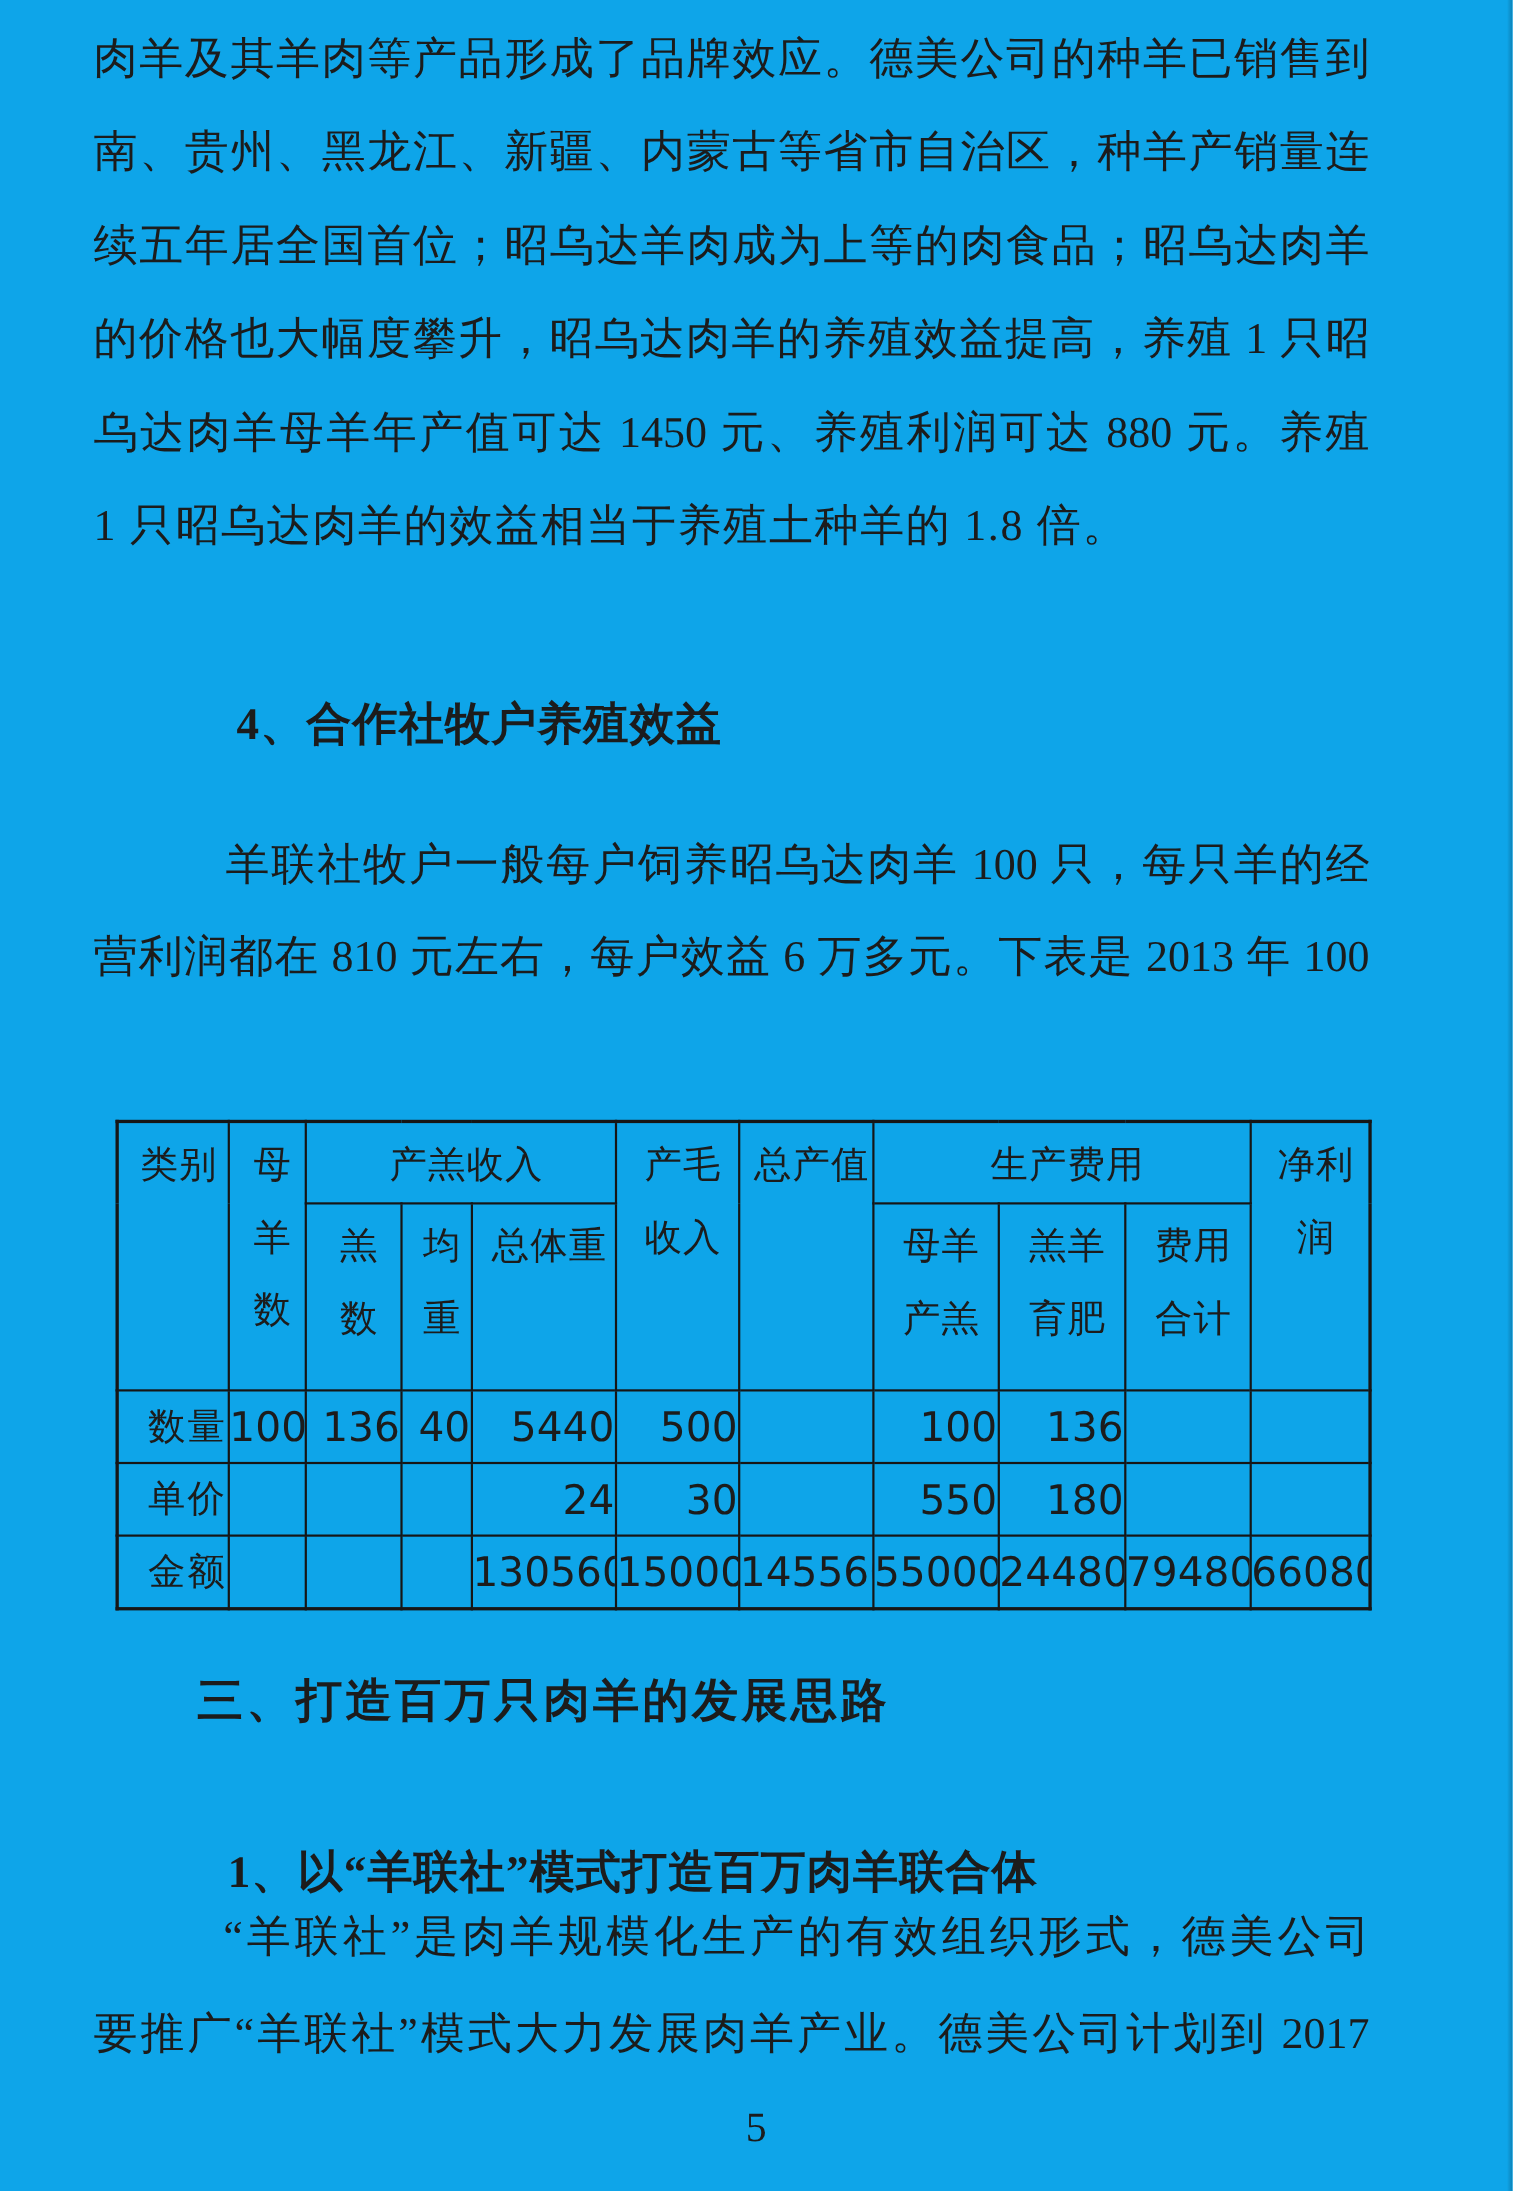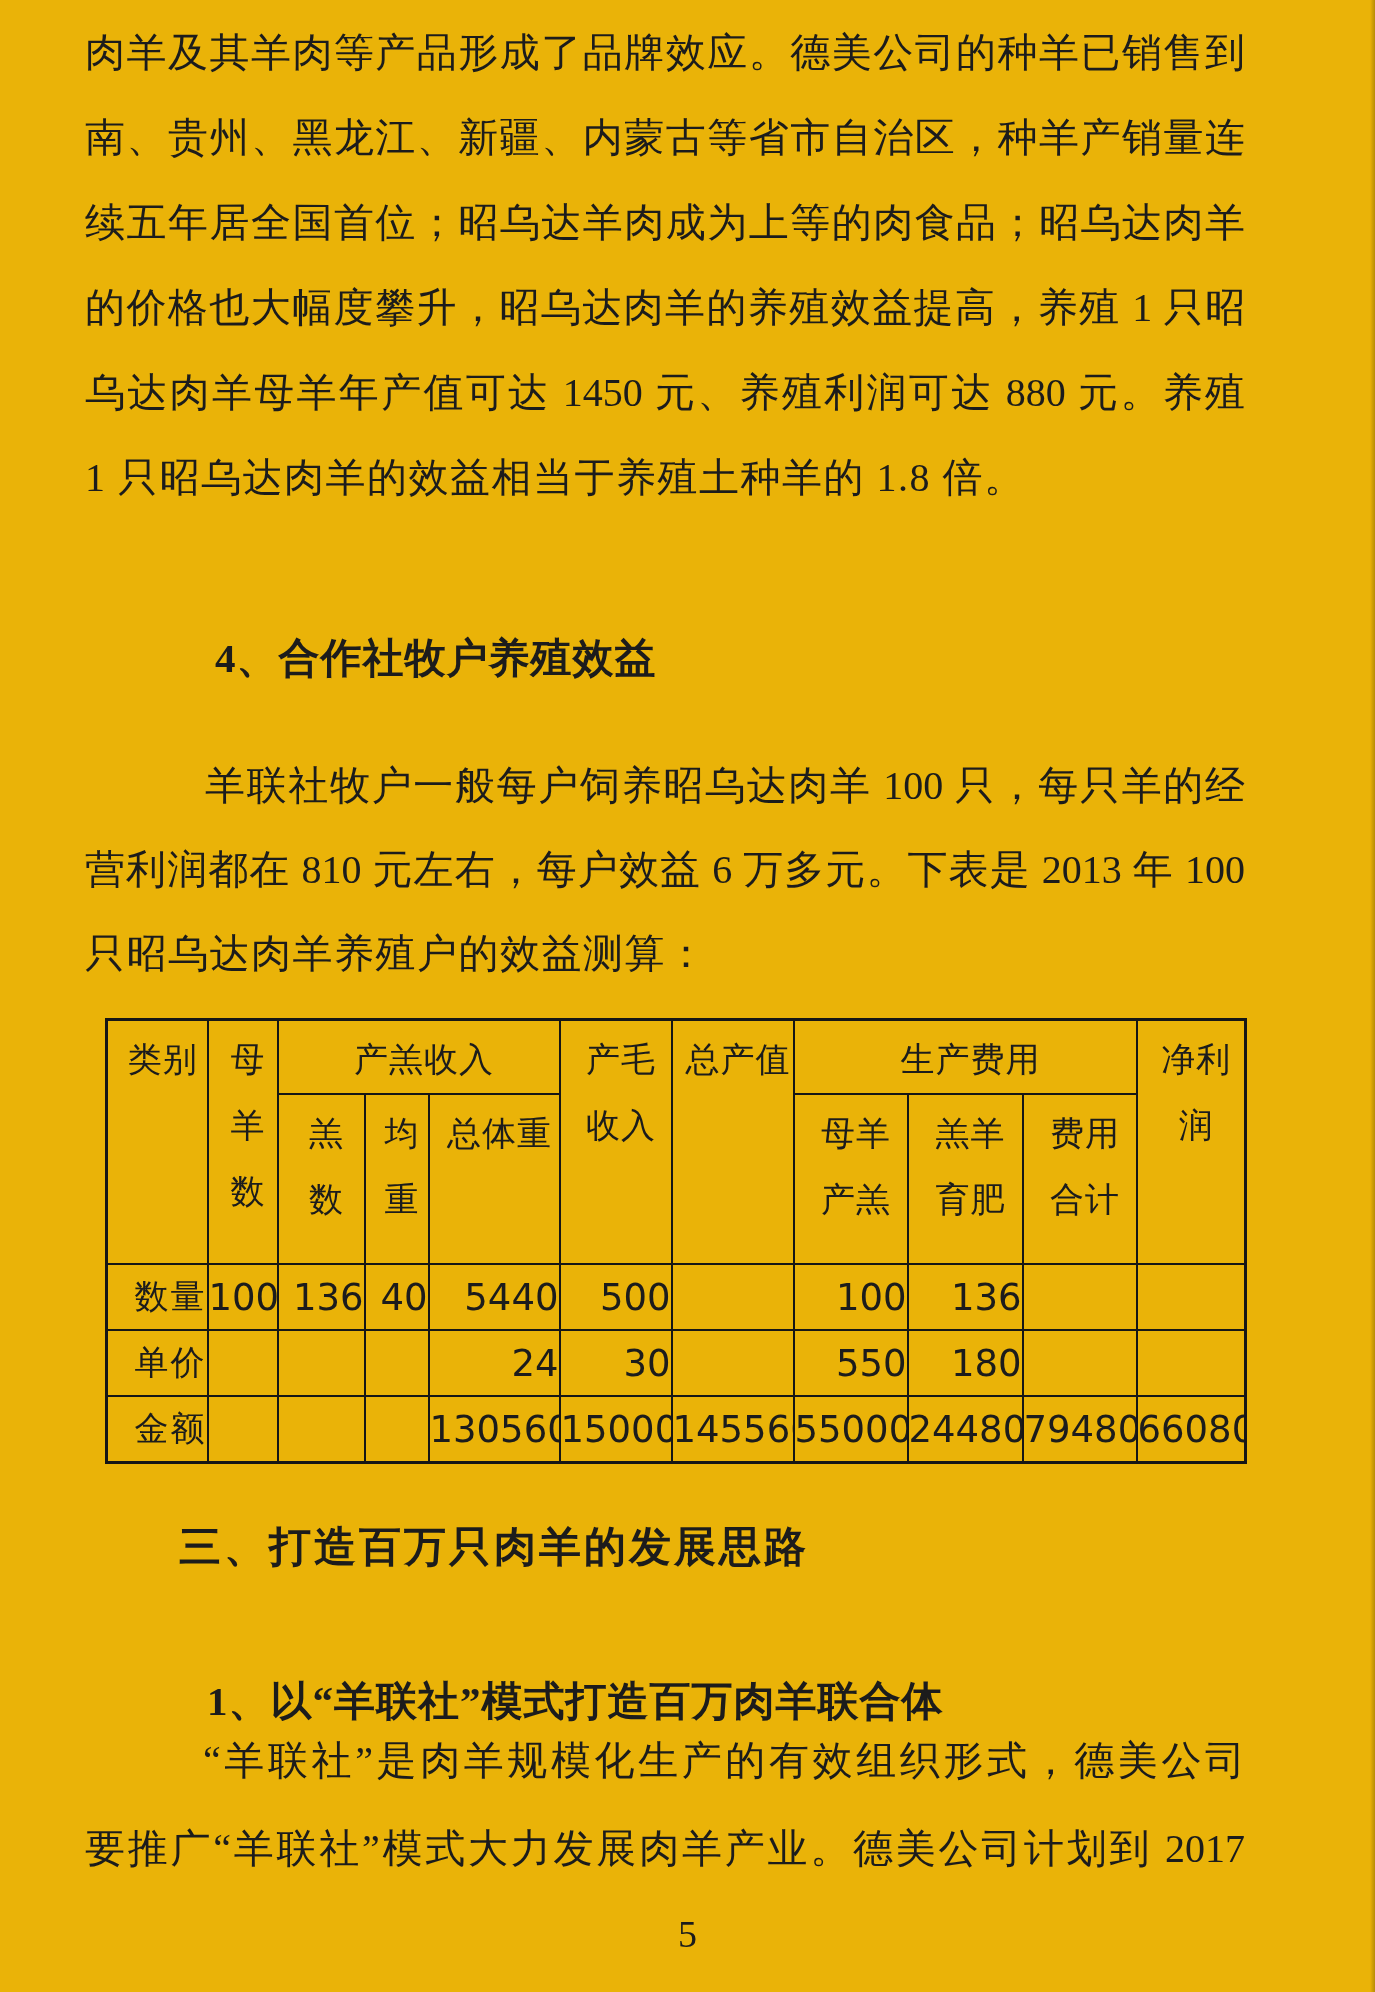--- a/index.html
+++ b/index.html
@@ -1,20 +1,20 @@
 <!DOCTYPE html>
 <html><head>
 <meta charset="utf-8">
 <style>
   html,body { margin:0; padding:0; }
   body { background:#ffffff; }
   .page {
     position:relative;
     width:1375px; height:1992px;
-    background:#eab308;
+    background:#0ea5e9;
     color:#1c1c1c;
     font-family:"Liberation Serif","DejaVu Serif",serif;
     overflow:hidden;
   }
   
   .scan-edge {
     position:absolute; top:0; right:0; width:5px; height:100%;
     background:linear-gradient(to right, rgba(0,0,0,0), rgba(0,0,0,0.22));
   }
   .block { position:absolute; left:85px; width:1160px; }
@@ -96,21 +96,20 @@
     <div class="bline full">的价格也大幅度攀升，昭乌达肉羊的养殖效益提高，养殖 1 只昭</div>
     <div class="bline full">乌达肉羊母羊年产值可达 1450 元、养殖利润可达 880 元。养殖</div>
     <div class="bline short">1 只昭乌达肉羊的效益相当于养殖土种羊的 1.8 倍。</div>
   </div>
 
   <div class="heading" style="left:215px; top:635px;">4、合作社牧户养殖效益</div>
 
   <div class="block p2" style="top:744px;">
     <div class="bline full ind">羊联社牧户一般每户饲养昭乌达肉羊 100 只，每只羊的经</div>
     <div class="bline full">营利润都在 810 元左右，每户效益 6 万多元。下表是 2013 年 100</div>
-    <div class="bline short">只昭乌达肉羊养殖户的效益测算：</div>
   </div>
 
   <div class="tblwrap">
     <table class="benefit">
       <colgroup>
         <col style="width:101px">
           <col style="width:70px">
           <col style="width:87px">
           <col style="width:64px">
         <col style="width:131px">

